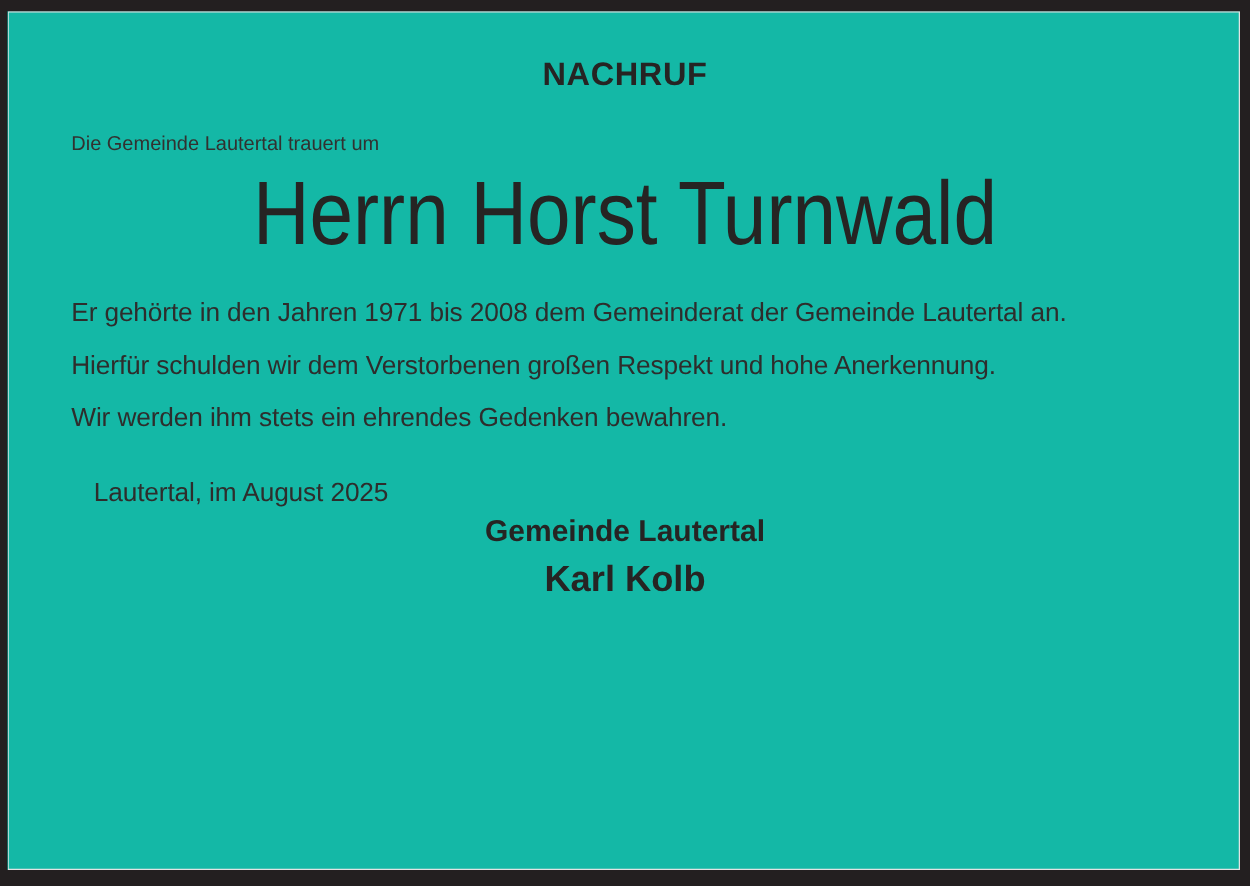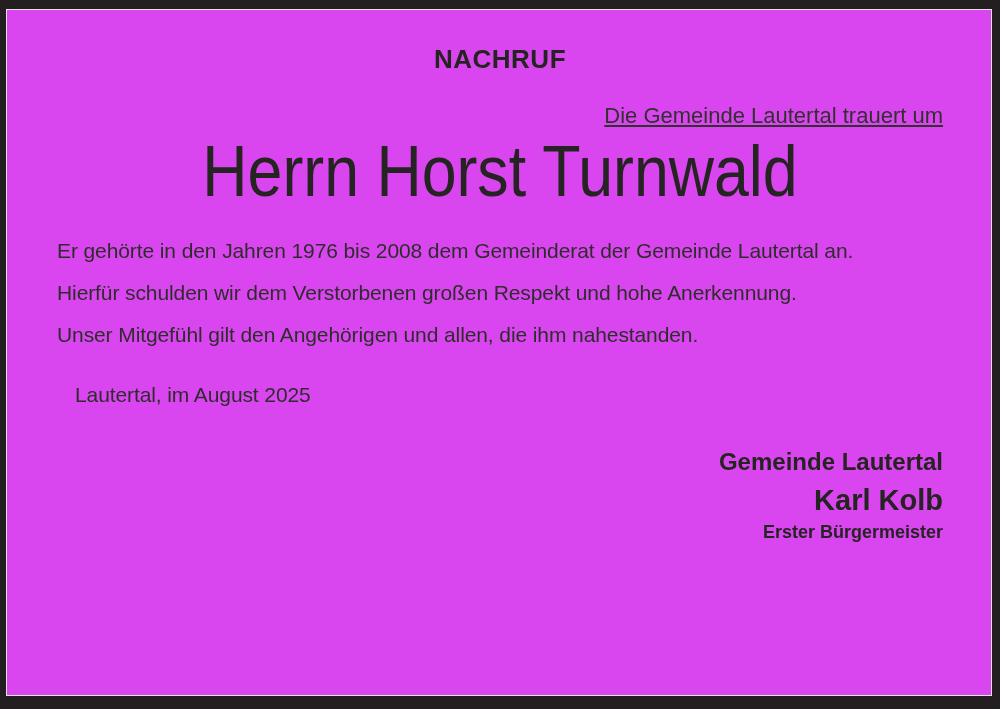--- a/index.html
+++ b/index.html
@@ -5,45 +5,44 @@
   html, body {
     margin: 0;
     padding: 0;
     background: #ffffff;
   }
   .clipping {
     position: relative;
     box-sizing: border-box;
     width: 1000px;
     height: 709px;
-    background: #d946ef;
+    background: #14b8a6;
     border-style: solid;
     border-color: #231f20;
     border-width: 9px 8px 13px 6px;
     box-shadow: inset 0 0 0 1px #e3e3e3;
     padding: 37px 49px 0 51px;
     font-family: "Liberation Sans", sans-serif;
     color: #2e2d2c;
     overflow: hidden;
   }
   .heading {
     text-align: center;
     font-size: 26px;
     line-height: 26px;
     font-weight: 700;
     letter-spacing: 0.5px;
     color: #262423;
   }
   .intro {
-    text-align: right;
-    font-size: 22px;
+    text-align: left;
+    font-size: 16px;
     line-height: 23px;
     margin-top: 32px;
     color: #323130;
-    text-decoration: underline;
   }
   .name {
     text-align: center;
     font-size: 72px;
     line-height: 74px;
     font-weight: 400;
     margin-top: 7px;
     white-space: nowrap;
     transform: scaleX(0.87);
     transform-origin: 50% 50%;
@@ -67,22 +66,21 @@
   .dateline {
     margin-top: 28px;
     font-size: 21px;
     line-height: 32px;
     letter-spacing: -0.1px;
     text-align: left;
     color: #2e2d2c;
     margin-left: 18px;
   }
   .signature {
-    margin-top: 36px;
-    text-align: right;
+    text-align: center;
     color: #262423;
   }
   .sig-org {
     font-size: 24px;
     line-height: 30px;
     font-weight: 700;
   }
   .sig-person {
     font-size: 29px;
     line-height: 30px;
@@ -101,26 +99,25 @@
 
 <div class="clipping">
 
   <div class="heading">NACHRUF</div>
 
   <div class="intro">Die Gemeinde Lautertal trauert um</div>
 
   <div class="name">Herrn Horst Turnwald</div>
 
   <div class="body-text">
-    <p>Er gehörte in den Jahren 1976 bis 2008 dem Gemeinderat der Gemeinde Lautertal an.</p>
+    <p>Er gehörte in den Jahren 1971 bis 2008 dem Gemeinderat der Gemeinde Lautertal an.</p>
     <p>Hierfür schulden wir dem Verstorbenen großen Respekt und hohe Anerkennung.</p>
-    <p>Unser Mitgefühl gilt den Angehörigen und allen, die ihm nahestanden.</p>
+    <p>Wir werden ihm stets ein ehrendes Gedenken bewahren.</p>
   </div>
 
   <div class="dateline">Lautertal, im August 2025</div>
 
   <div class="signature">
     <div class="sig-org">Gemeinde Lautertal</div>
     <div class="sig-person">Karl Kolb</div>
-    <div class="sig-title">Erster Bürgermeister</div>
   </div>
 
 </div>
 
 </body></html>

